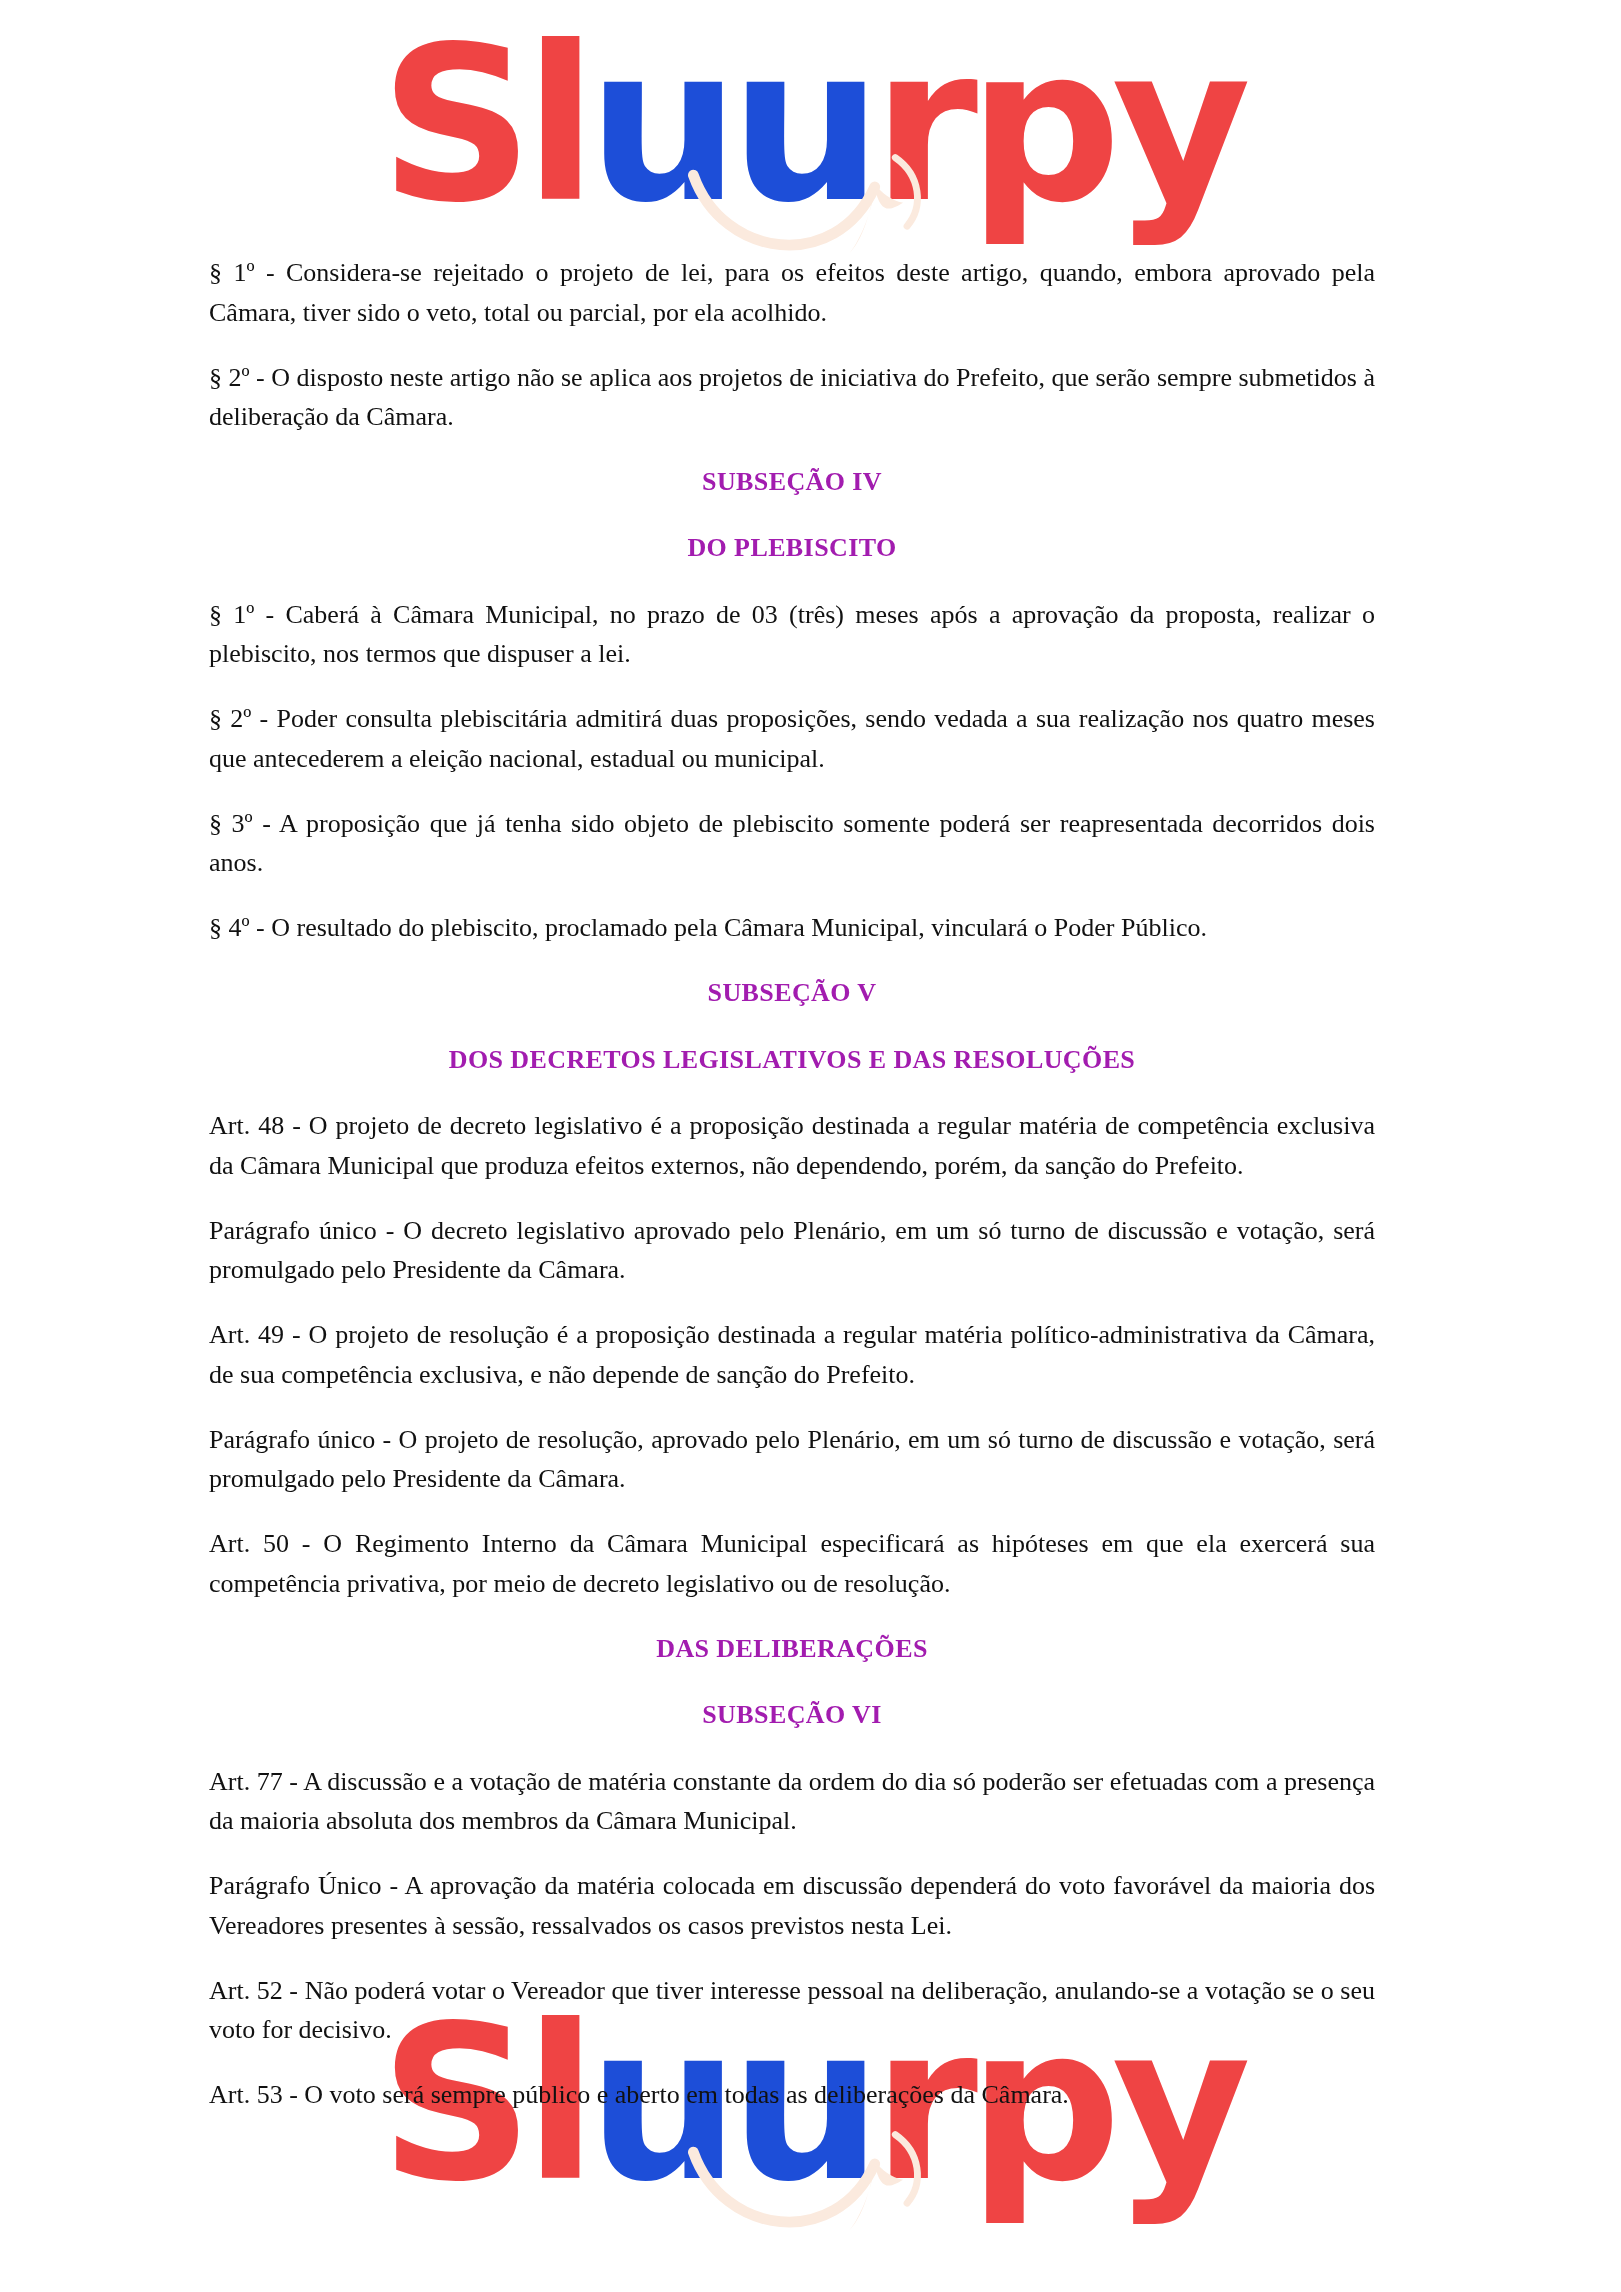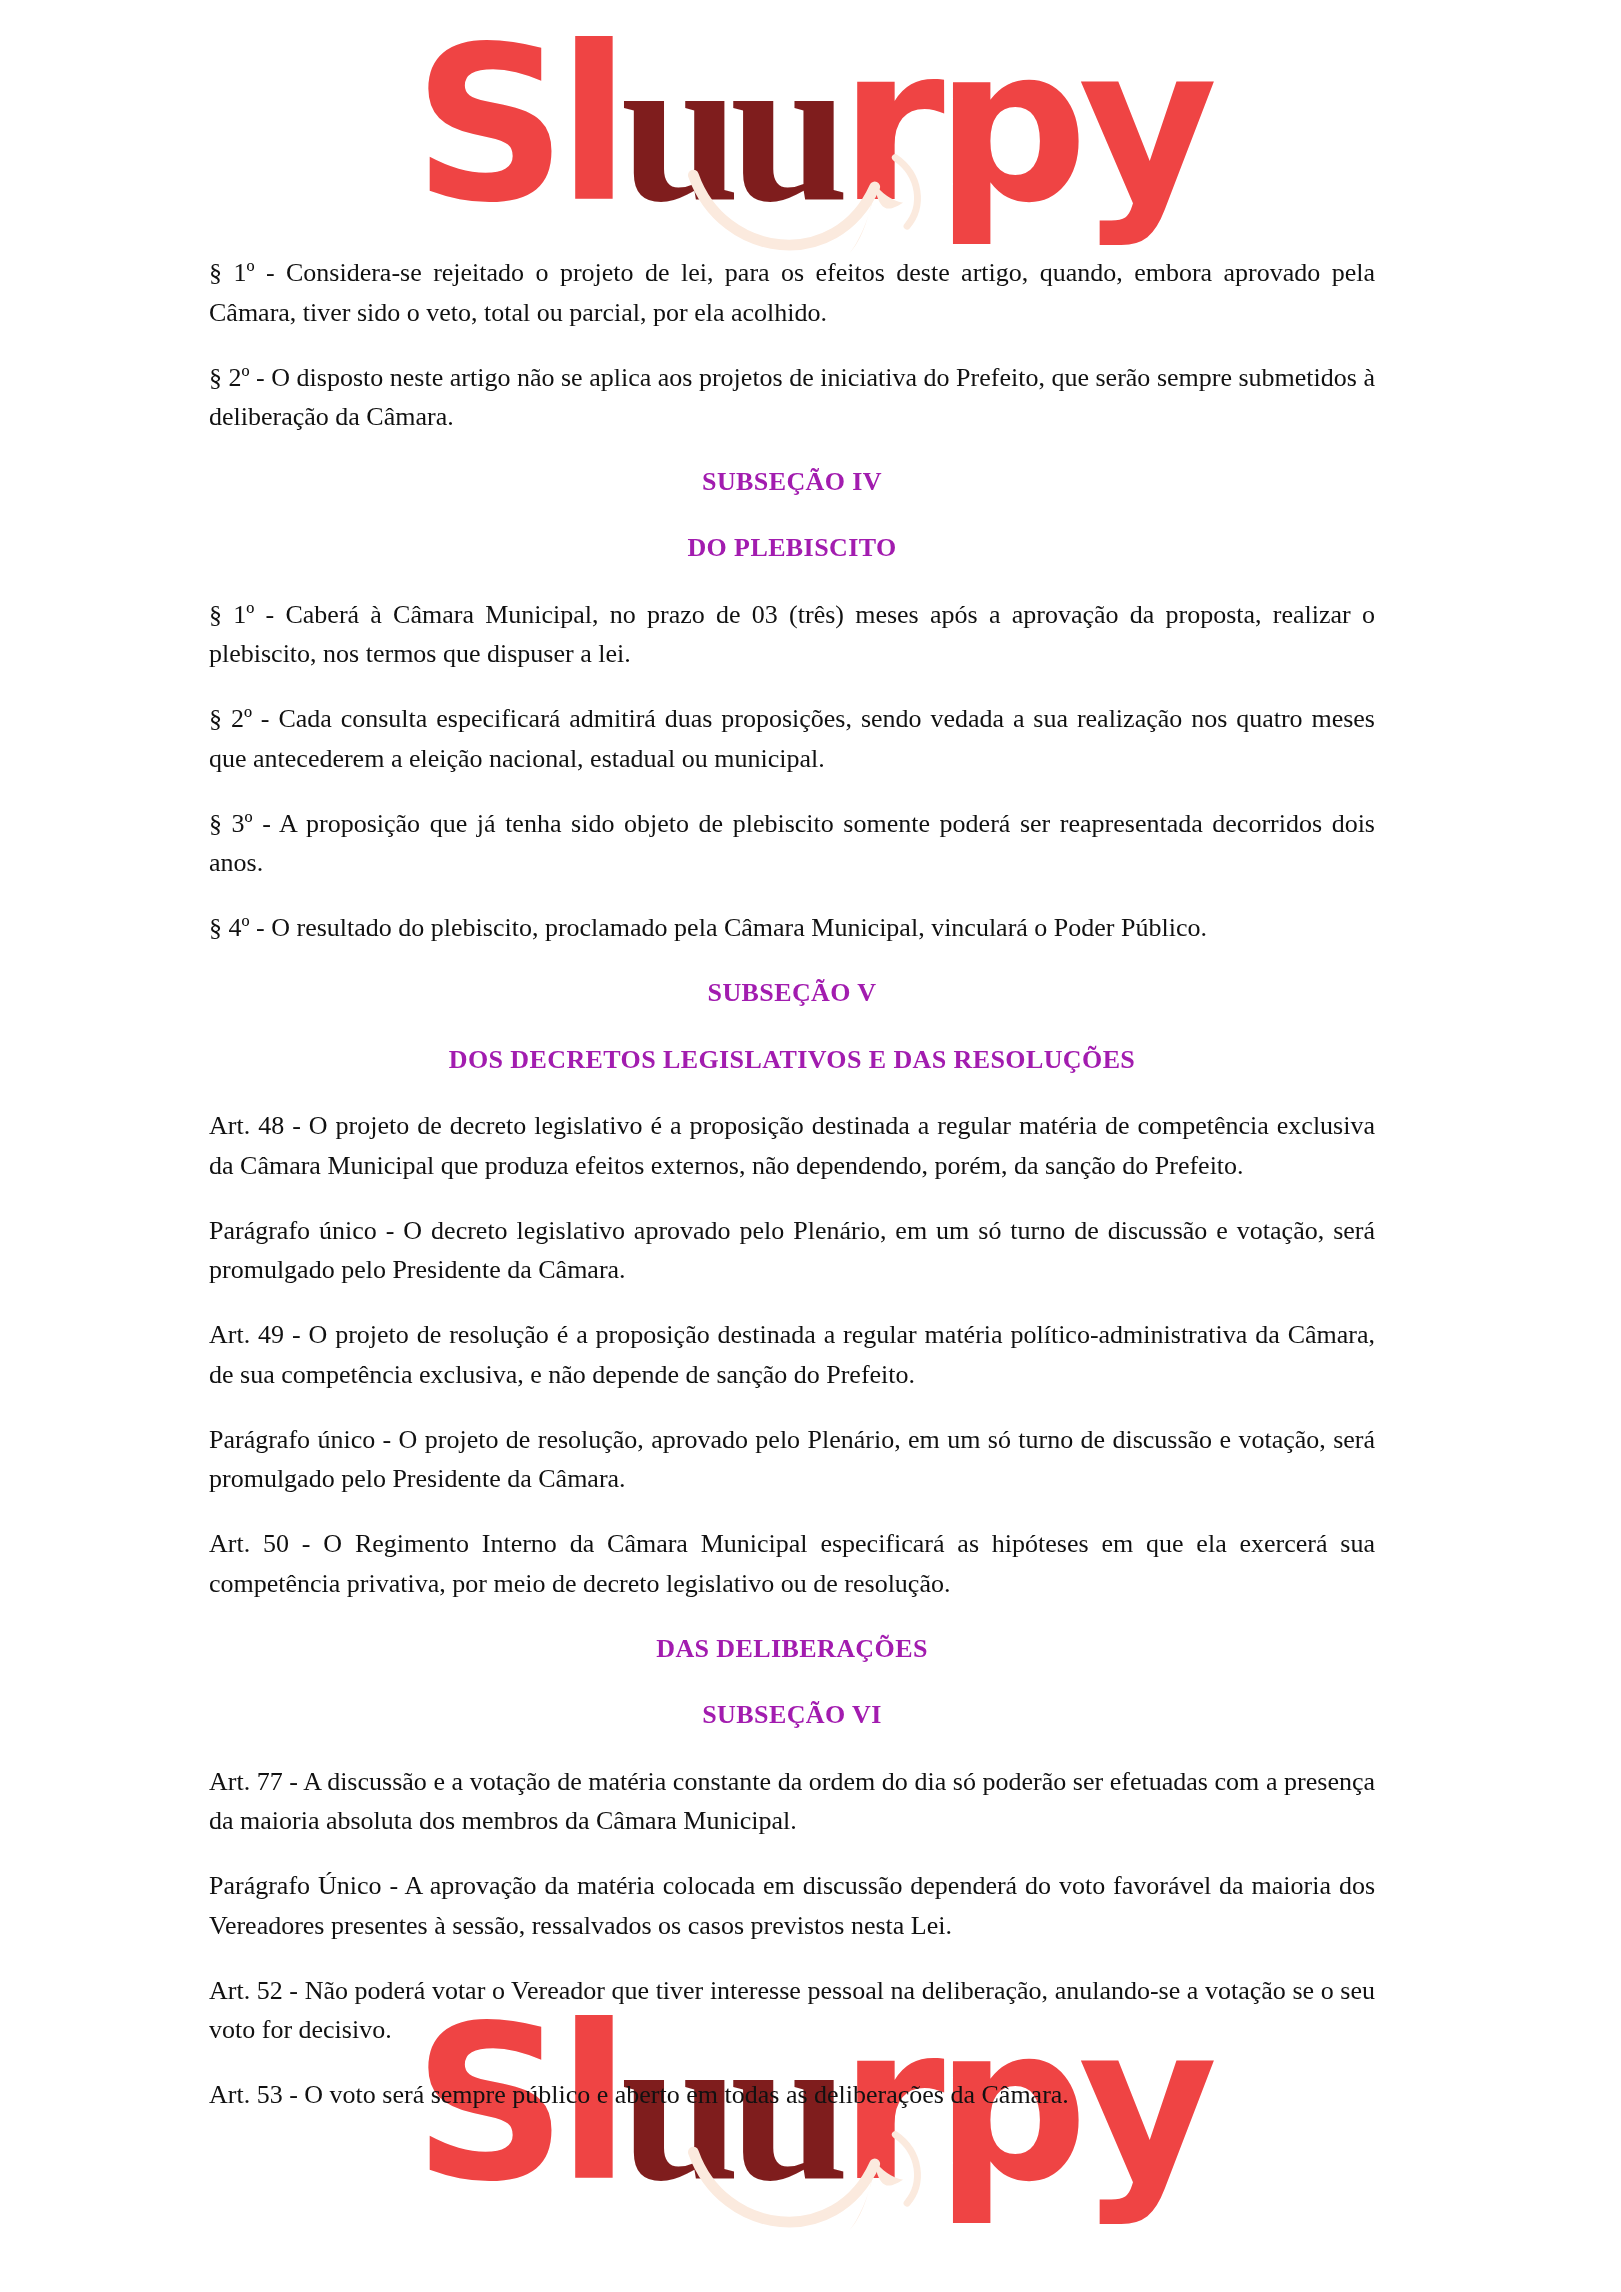--- a/index.html
+++ b/index.html
@@ -35,21 +35,21 @@
   .wm-word {
     font-family: "DejaVu Sans", "Liberation Sans", sans-serif;
     font-weight: 700;
     font-size: 214px;
     letter-spacing: -9.8px;
     line-height: 1;
     display: block;
     white-space: nowrap;
   }
   .wm-gray { color: #ef4444; }
-  .wm-orange { color: #7f1d1d; font-family: Liberation Serif, serif; }
+  .wm-orange { color: #1d4ed8; }
 
   .wm-mark {
     position: absolute;
     left: 50%;
     transform: translateX(-50%);
   }
   .watermark.top .wm-mark { top: 118px; }
   .watermark.bottom .wm-mark { top: 116px; }
 
   
@@ -107,21 +107,21 @@
       </svg>
     </span>
   </div>
 
   <div class="doc" id="doc-body">
       <p class="para">§ 1º - Considera-se rejeitado o projeto de lei, para os efeitos deste artigo, quando, embora aprovado pela Câmara, tiver sido o veto, total ou parcial, por ela acolhido.</p>
       <p class="para">§ 2º - O disposto neste artigo não se aplica aos projetos de iniciativa do Prefeito, que serão sempre submetidos à deliberação da Câmara.</p>
       <h2 class="heading">SUBSEÇÃO IV</h2>
       <h2 class="heading tight-top">DO PLEBISCITO</h2>
       <p class="para">§ 1º - Caberá à Câmara Municipal, no prazo de 03 (três) meses após a aprovação da proposta, realizar o plebiscito, nos termos que dispuser a lei.</p>
-      <p class="para">§ 2º - Cada consulta especificará admitirá duas proposições, sendo vedada a sua realização nos quatro meses que antecederem a eleição nacional, estadual ou municipal.</p>
+      <p class="para">§ 2º - Poder consulta plebiscitária admitirá duas proposições, sendo vedada a sua realização nos quatro meses que antecederem a eleição nacional, estadual ou municipal.</p>
       <p class="para">§ 3º - A proposição que já tenha sido objeto de plebiscito somente poderá ser reapresentada decorridos dois anos.</p>
       <p class="para">§ 4º - O resultado do plebiscito, proclamado pela Câmara Municipal, vinculará o Poder Público.</p>
       <h2 class="heading">SUBSEÇÃO V</h2>
       <h2 class="heading tight-top">DOS DECRETOS LEGISLATIVOS E DAS RESOLUÇÕES</h2>
       <p class="para">Art. 48 - O projeto de decreto legislativo é a proposição destinada a regular matéria de competência exclusiva da Câmara Municipal que produza efeitos externos, não dependendo, porém, da sanção do Prefeito.</p>
       <p class="para">Parágrafo único - O decreto legislativo aprovado pelo Plenário, em um só turno de discussão e votação, será promulgado pelo Presidente da Câmara.</p>
       <p class="para">Art. 49 - O projeto de resolução é a proposição destinada a regular matéria político-administrativa da Câmara, de sua competência exclusiva, e não depende de sanção do Prefeito.</p>
       <p class="para">Parágrafo único - O projeto de resolução, aprovado pelo Plenário, em um só turno de discussão e votação, será promulgado pelo Presidente da Câmara.</p>
       <p class="para">Art. 50 - O Regimento Interno da Câmara Municipal especificará as hipóteses em que ela exercerá sua competência privativa, por meio de decreto legislativo ou de resolução.</p>
       <h2 class="heading tight-top">DAS DELIBERAÇÕES</h2>

